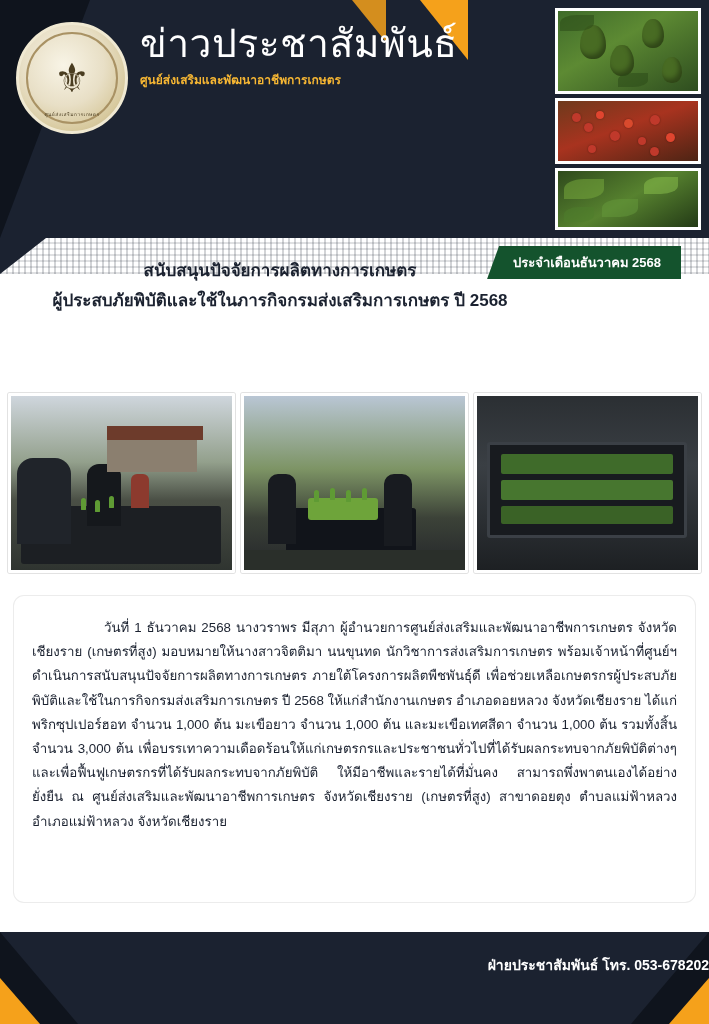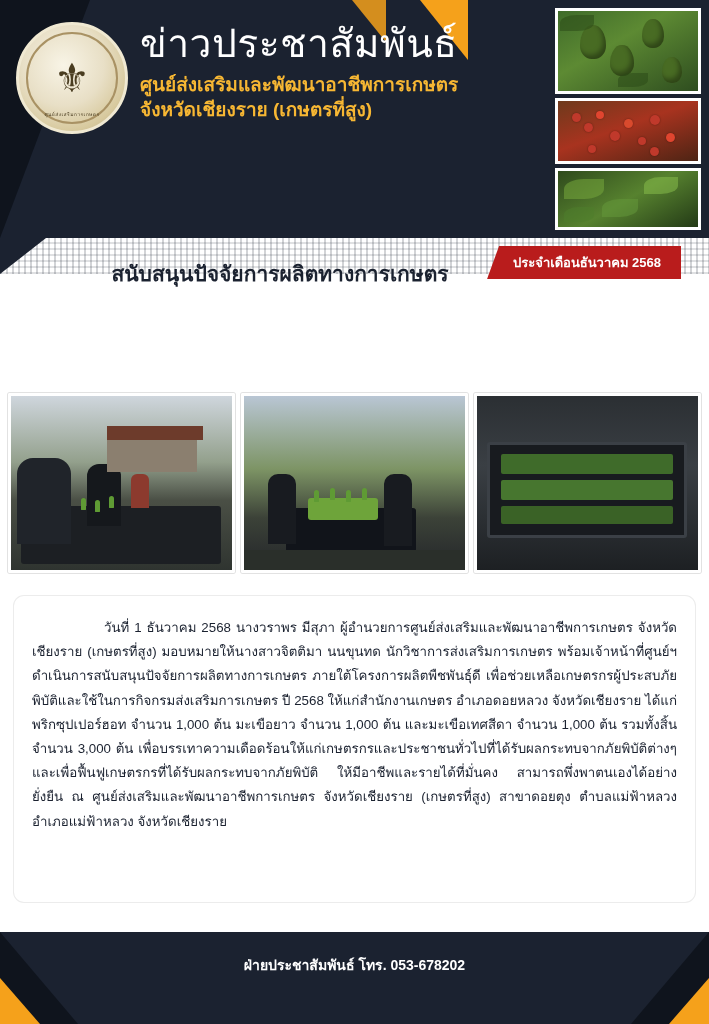--- a/index.html
+++ b/index.html
@@ -95,21 +95,21 @@
   }
   .title-main {
     font-size: 39px;
     font-weight: normal;
     color: #ffffff;
     line-height: 1.15;
     letter-spacing: .5px;
   }
   .title-sub1 {
     margin-top: 6px;
-    font-size: 19px;
+    font-size: 12px;
     color: #f7b733;
     font-weight: bold;
     line-height: 1.3;
   }
   .title-sub2 {
     font-size: 19px;
     color: #f7b733;
     font-weight: bold;
     line-height: 1.3;
   }
@@ -167,39 +167,39 @@
     width: 0; height: 0;
     border-top: 36px solid #1b2230;
     border-right: 46px solid transparent;
   }
 
   
   .month-badge {
     position: absolute;
     top: 246px;
     right: 28px;
-    background: #b91c1c;
+    background: #14532d;
     color: #ffffff;
     font-size: 13px;
     font-weight: bold;
     padding: 6px 20px 6px 26px;
     clip-path: polygon(12px 0, 100% 0, 100% 100%, 0 100%);
   }
 
   
   .heading {
     position: absolute;
     top: 256px;
     left: 0;
     width: 560px;
     text-align: center;
     color: #1b2230;
   }
   .heading-line {
-    font-size: 21px;
+    font-size: 17px;
     font-weight: bold;
     line-height: 1.75;
   }
 
   
   .photo-row {
     position: absolute;
     top: 393px;
     left: 8px;
     width: 693px;
@@ -286,21 +286,21 @@
     position: absolute;
     bottom: 0; right: 0;
     width: 0; height: 0;
     border-bottom: 46px solid #f5a11b;
     border-left: 40px solid transparent;
   }
   .footer-text {
     position: absolute;
     top: 22px;
     width: 709px;
-    text-align: center;
+    text-align: right;
     color: #ffffff;
   }
   .footer-line1 { font-size: 14px; font-weight: bold; }
   .footer-line2 { font-size: 13px; margin-top: 8px; color: #e9eef5; }
   .orange-strip {
     position: absolute;
     bottom: 92px;
     left: 0;
     width: 709px;
     height: 3px;
@@ -320,21 +320,20 @@
     <div class="seal">
       <div class="seal-inner">
         <span class="seal-glyph">⚜</span>
         <span class="seal-text">ศูนย์ส่งเสริมการเกษตร</span>
       </div>
     </div>
 
     <div class="header-titles">
       <div class="title-main">ข่าวประชาสัมพันธ์</div>
       <div class="title-sub1">ศูนย์ส่งเสริมและพัฒนาอาชีพการเกษตร</div>
-      <div class="title-sub2">จังหวัดเชียงราย (เกษตรที่สูง)</div>
     </div>
 
     <div class="hero-photos">
       <div class="hero-photo hp1">
         <div class="avo" style="width:26px;height:34px;top:14px;left:22px;"></div>
         <div class="avo" style="width:24px;height:31px;top:34px;left:52px;"></div>
         <div class="avo" style="width:22px;height:29px;top:8px;left:84px;"></div>
         <div class="avo" style="width:20px;height:26px;top:46px;left:104px;"></div>
         <div class="leaf" style="width:34px;height:16px;top:4px;left:2px;background:#2c4a18;"></div>
         <div class="leaf" style="width:30px;height:14px;top:62px;left:60px;background:#2c4a18;"></div>
@@ -360,20 +359,21 @@
     </div>
   </div>
 
   <div class="halftone"></div>
   <div class="halftone-wedge"></div>
 
   <div class="month-badge">ประจำเดือนธันวาคม 2568</div>
 
   <div class="heading">
     <div class="heading-line">สนับสนุนปัจจัยการผลิตทางการเกษตร</div>
+    <div class="heading-line">ผู้ประสบภัยพิบัติและใช้ในภารกิจกรมส่งเสริมการเกษตร ปี 2568</div>
   </div>
 
   <div class="photo-row">
     <div class="photo-card pc1">
       <div class="truck-bed" style="left:10px;bottom:6px;width:200px;height:58px;"></div>
       <div class="ph-el" style="left:6px;bottom:26px;width:54px;height:86px;background:#20242a;border-radius:16px 16px 0 0;"></div>
       <div class="ph-el" style="left:76px;bottom:44px;width:34px;height:62px;background:#15181c;border-radius:12px 12px 0 0;"></div>
       <div class="ph-el" style="left:120px;bottom:62px;width:18px;height:34px;background:#8c3a2e;border-radius:6px 6px 0 0;"></div>
       <div class="ph-el" style="left:96px;top:42px;width:90px;height:34px;background:#8b7f6f;"></div>
       <div class="ph-el" style="left:96px;top:30px;width:96px;height:14px;background:#6d3b2b;"></div>

